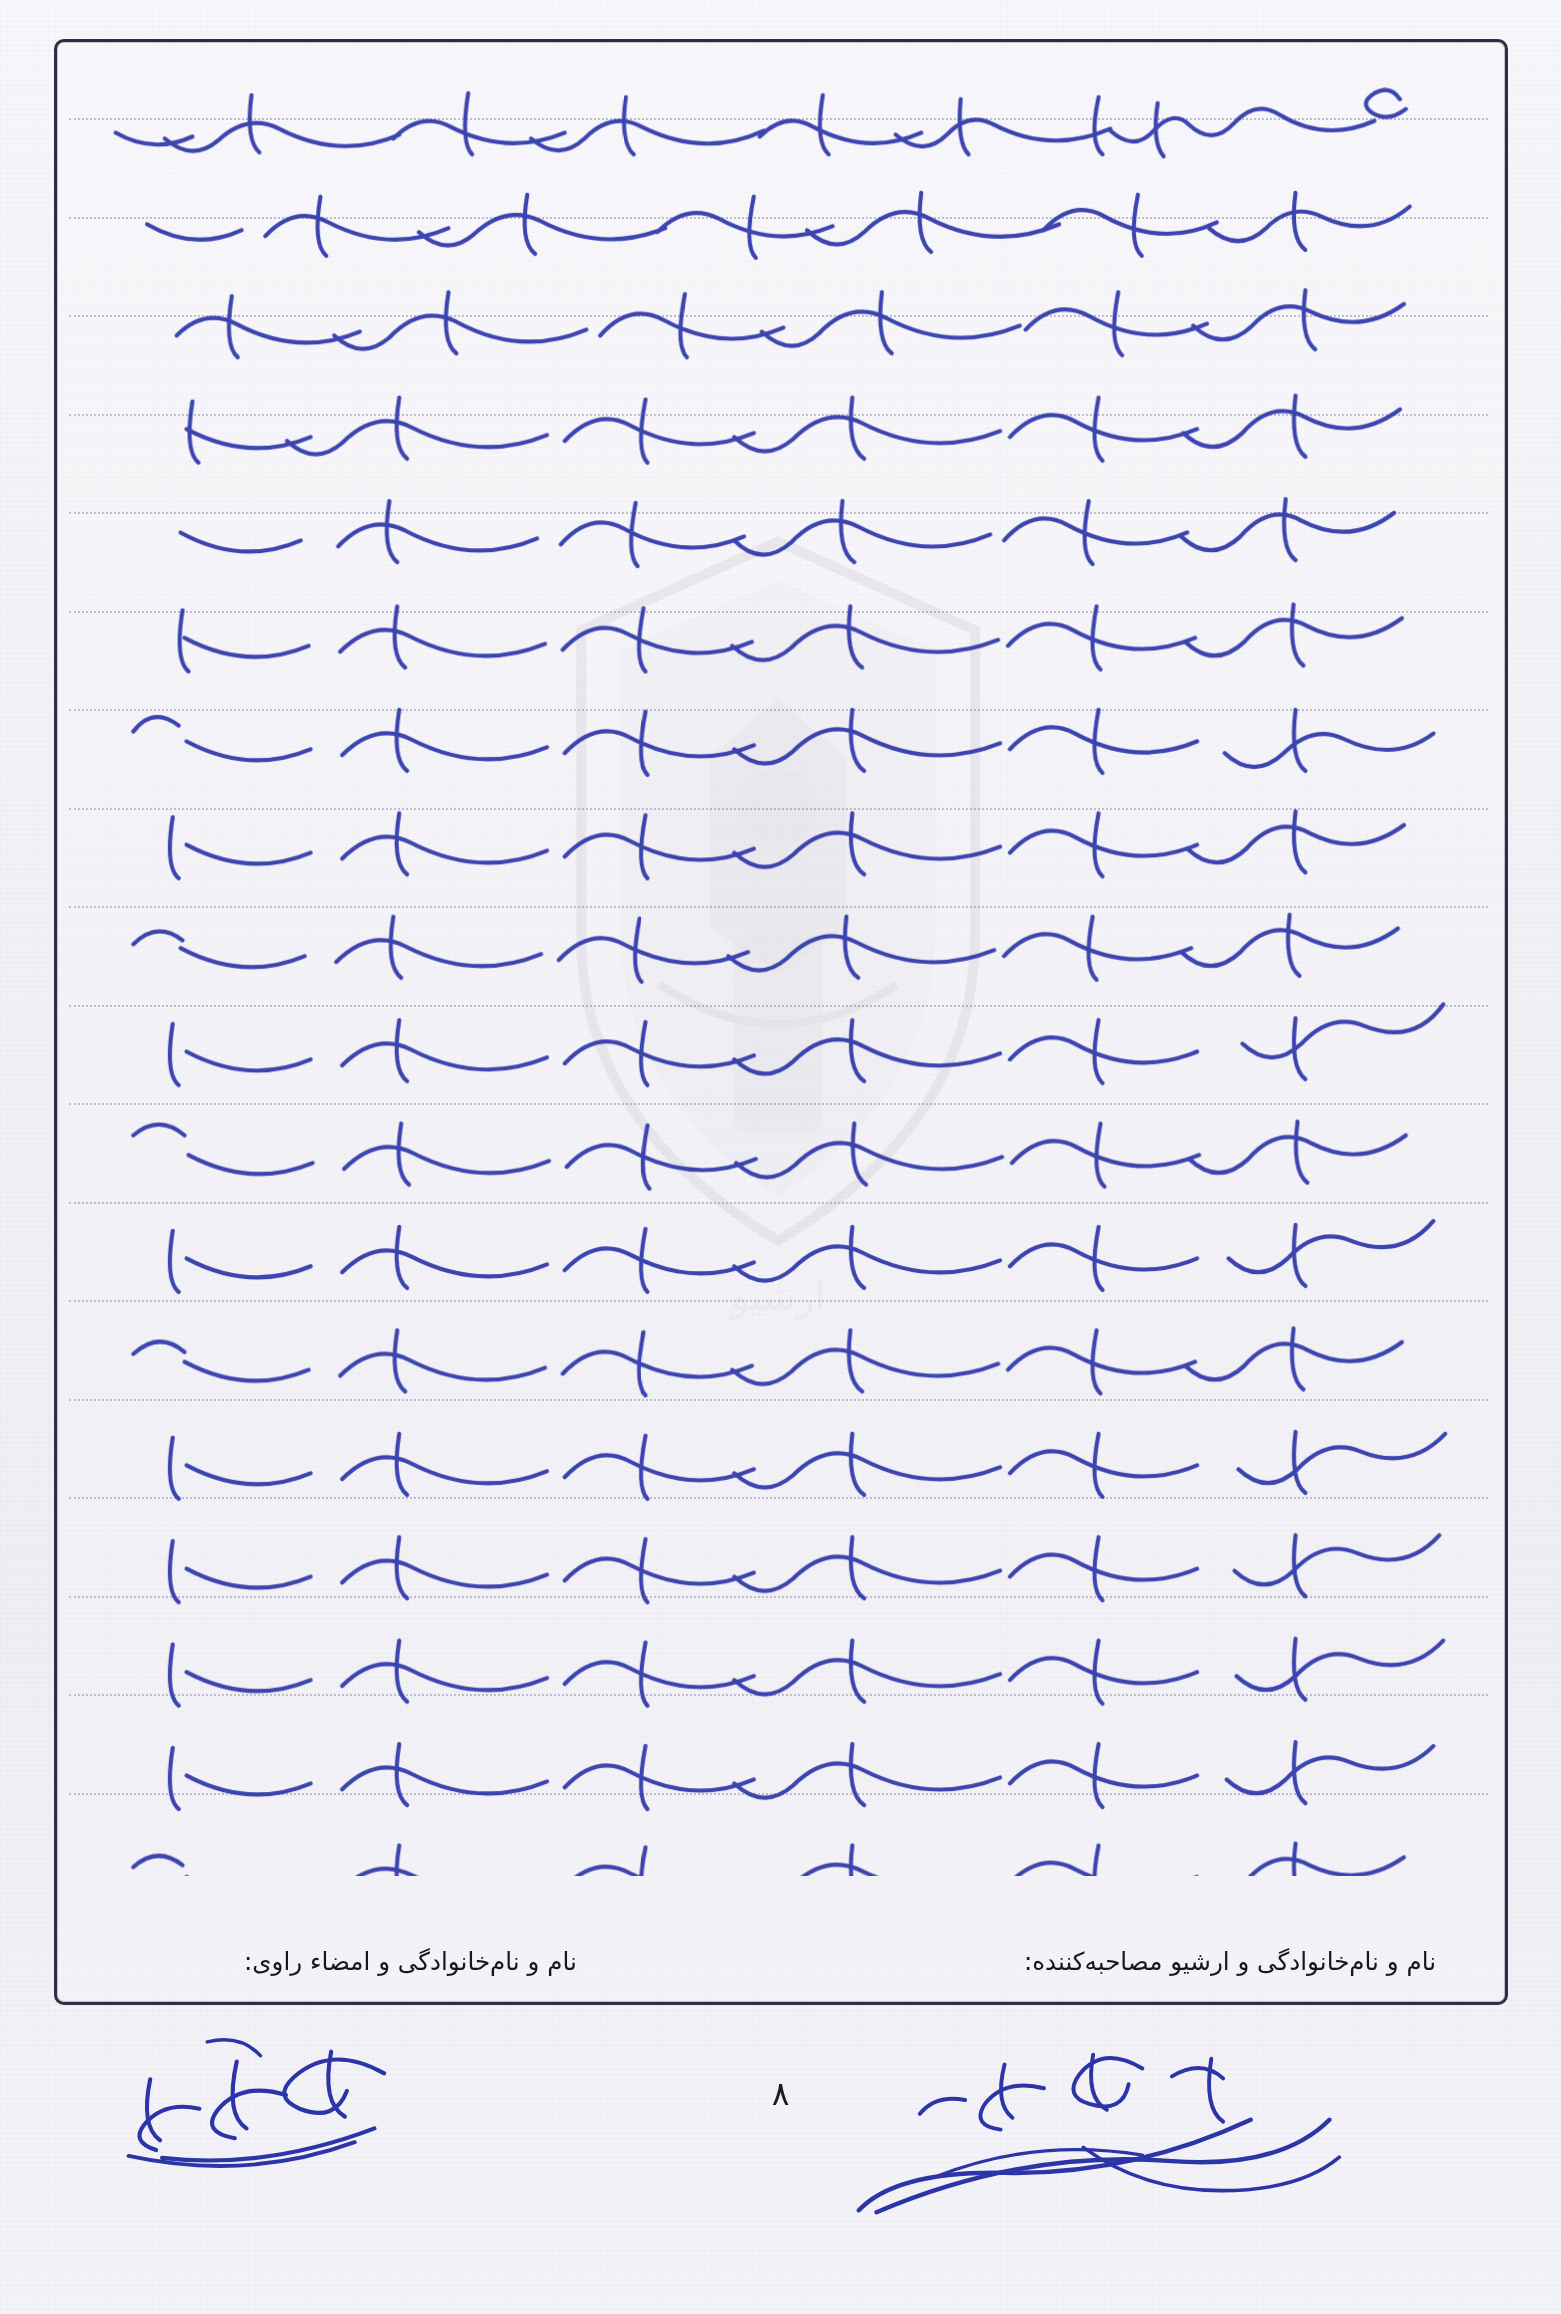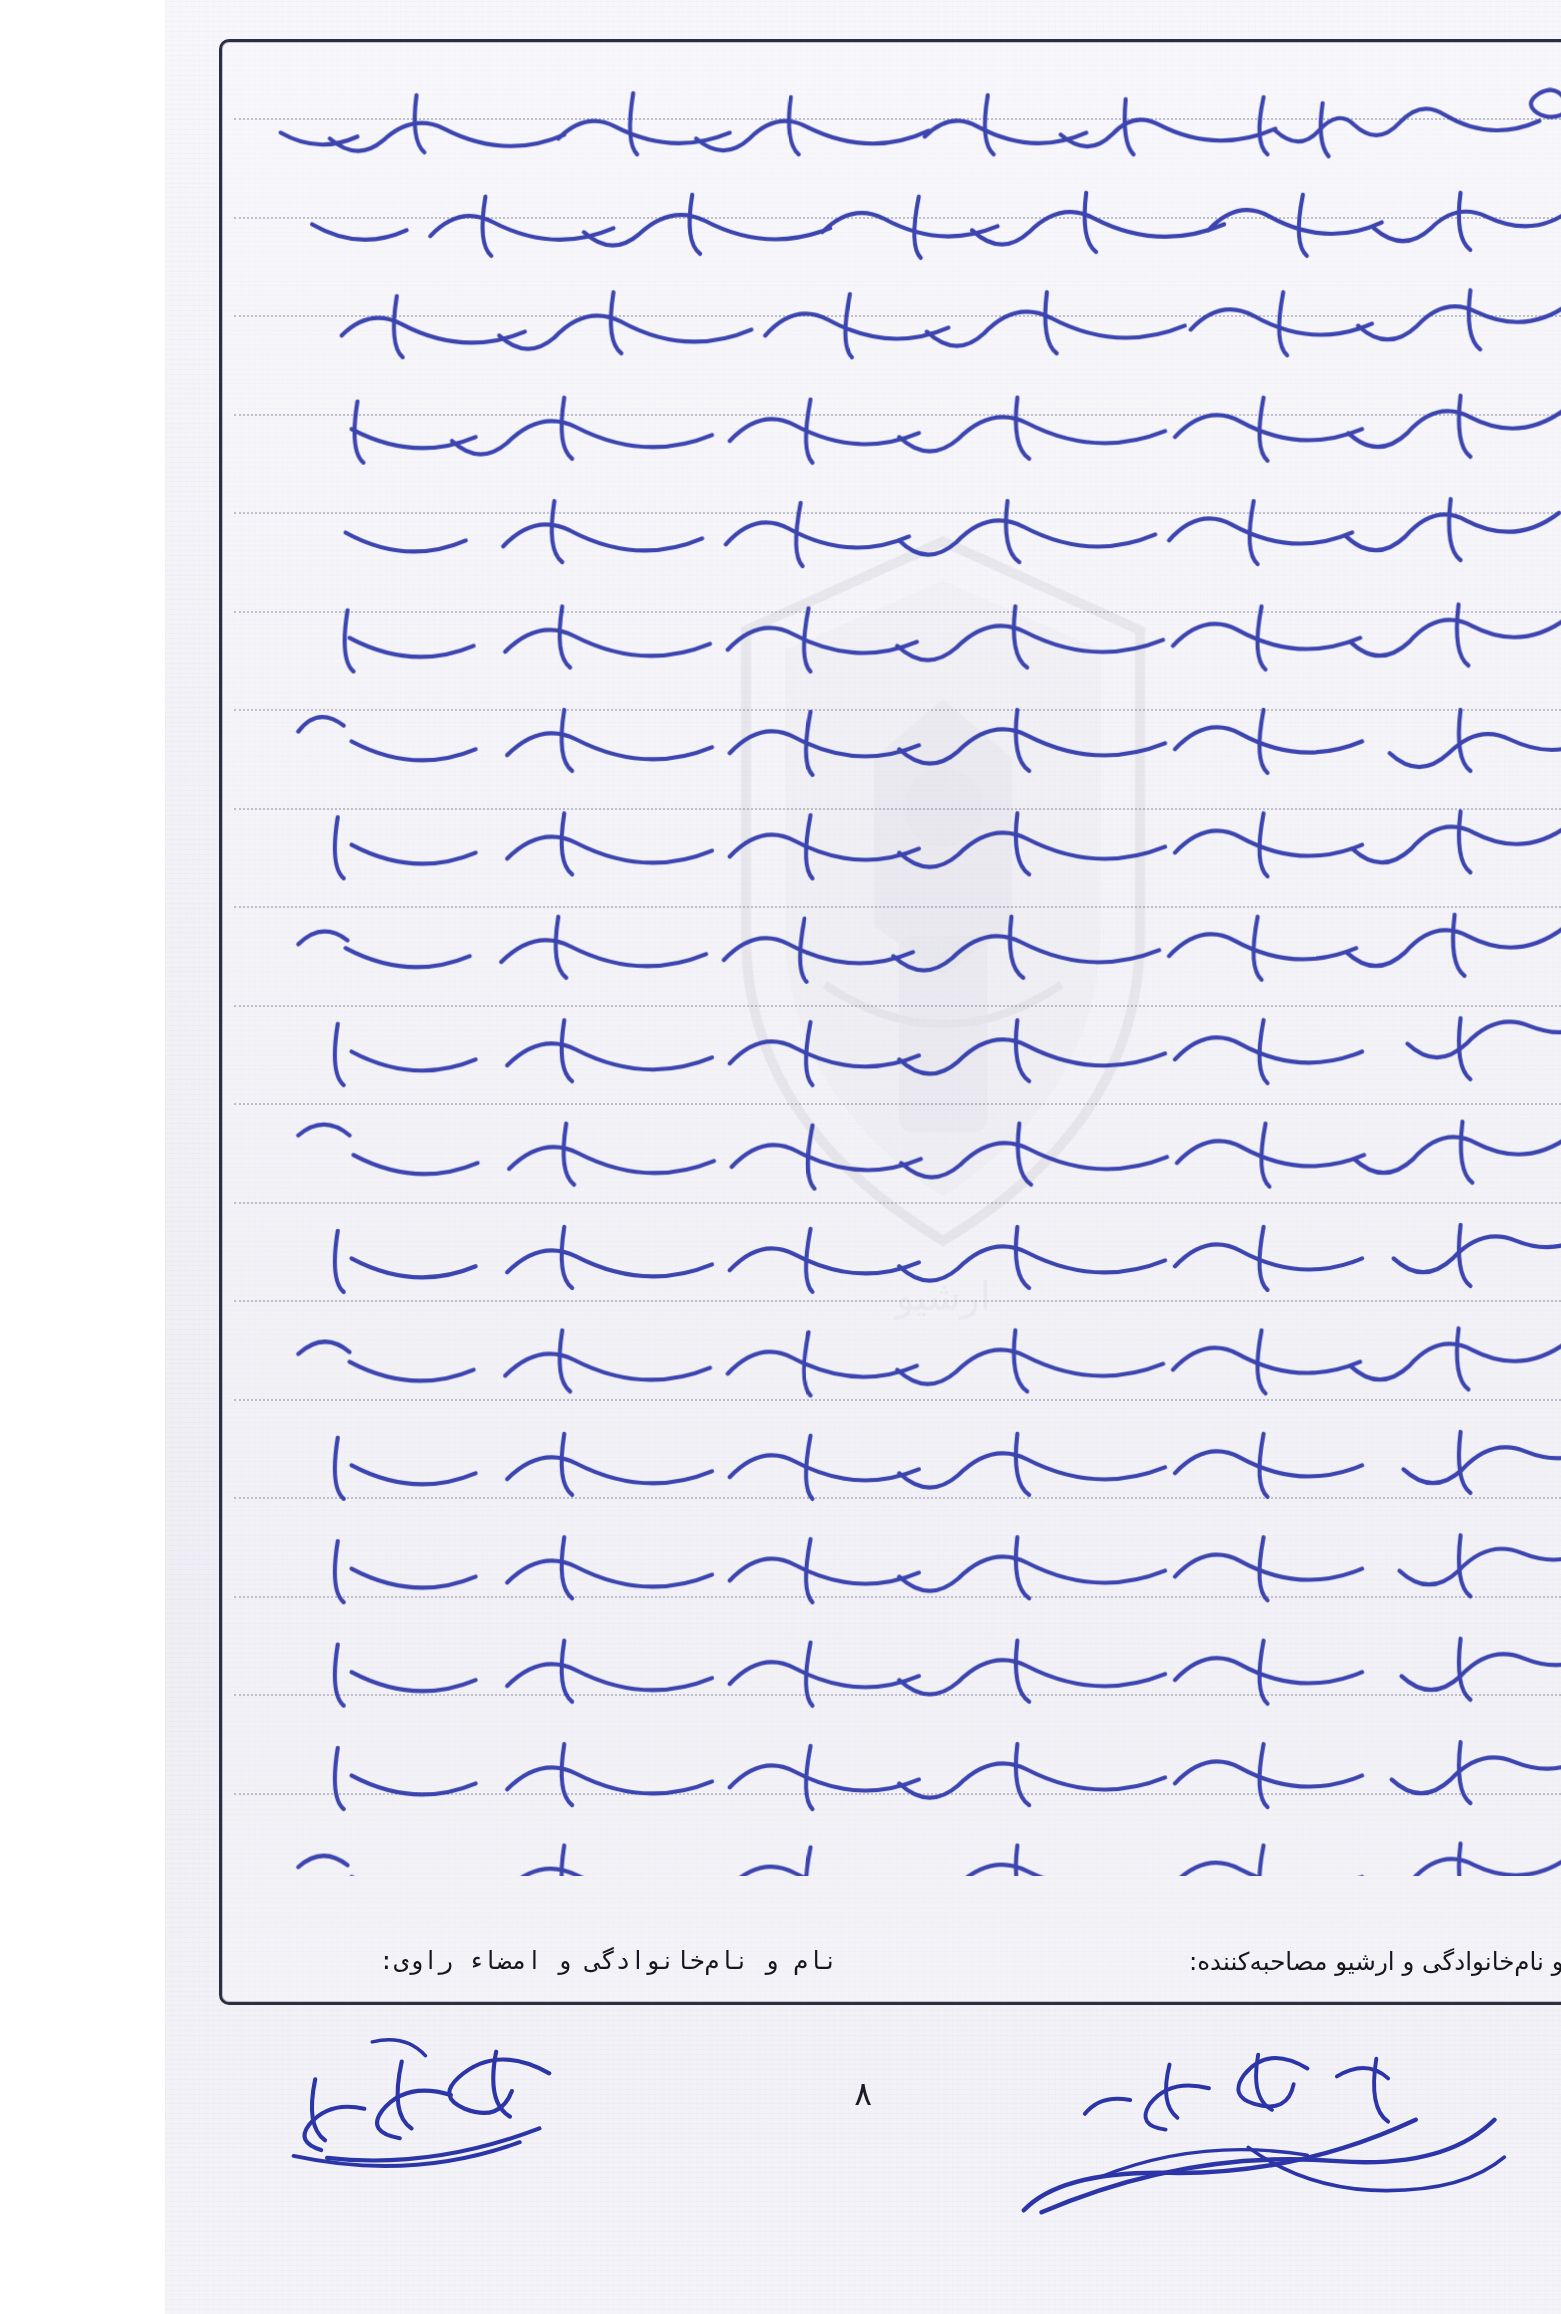--- a/index.html
+++ b/index.html
@@ -5,21 +5,21 @@
   html, body {
     margin: 0;
     padding: 0;
     background: #ffffff;
   }
   body {
     font-family: "DejaVu Sans", sans-serif;
   }
   .page {
     position: relative;
-    width: 1396px;
+    width: 1561px;
     height: 2315px;
     background: #fef9c3;
     overflow: hidden;
   }
   
   .paper-bg {
     position: absolute;
     inset: 0;
     background:
       linear-gradient(180deg, #f7f6fa 0%, #f2f1f6 35%, #efeef4 70%, #f4f3f8 100%);
@@ -96,22 +96,21 @@
     font-family: "DejaVu Sans", sans-serif;
     font-size: 24.6px;
     color: #15161f;
     direction: rtl;
   }
   .form-footer .lbl {
     white-space: nowrap;
     letter-spacing: 0px;
   }
   .form-footer .lbl.left {
-    margin-left: 88px;
-    font-family: Liberation Mono, monospace;
+    margin-left: 118px;
   }
 
   
   .page-number {
     position: absolute;
     left: 0;
     right: 0;
     top: 2074px;
     text-align: center;
     font-family: "DejaVu Sans", sans-serif;

